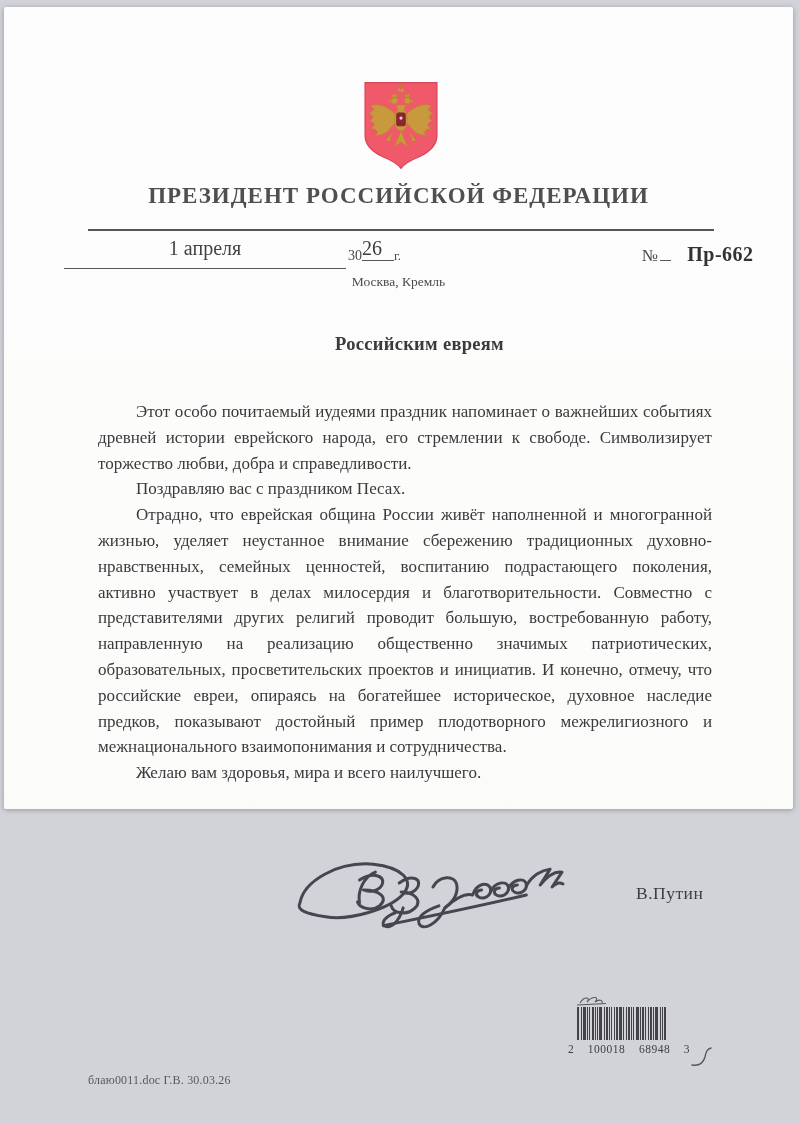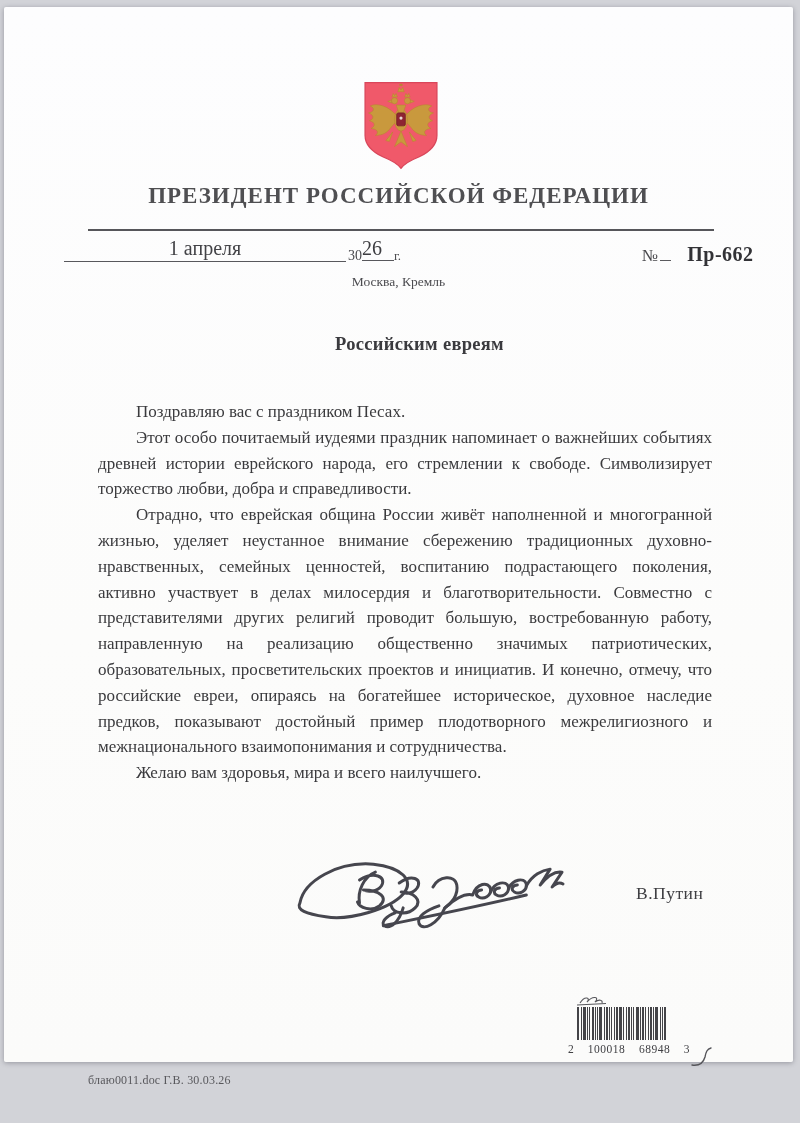--- a/index.html
+++ b/index.html
@@ -2,36 +2,36 @@
 <html><head>
 <meta charset="utf-8">
 <style>
   html,body{margin:0;padding:0;}
   body{
     width:800px;height:1123px;position:relative;overflow:hidden;
     background:#d2d3d8;
     font-family:"Liberation Serif", serif;
   }
   .paper{
-    position:absolute;left:4px;top:7px;width:789px;height:1055px;
+    position:absolute;left:4px;top:7px;width:789px;height:802px;
     background:linear-gradient(180deg,#fdfdfe 0%,#fcfcfb 60%,#fbfbfa 100%);
     border-radius:2px;
     box-shadow:0 1px 5px rgba(60,60,75,.4);
   }
   .coat{position:absolute;left:355px;top:73px;width:84px;height:90px;}
   .org-title{
     position:absolute;left:0;top:176px;width:100%;text-align:center;
     font-size:23px;font-weight:bold;letter-spacing:1px;color:#4f4f52;
   }
   .rule{position:absolute;left:84px;top:222px;width:626px;height:2px;background:#56565a;}
   .meta-row{position:absolute;left:0;top:230px;width:100%;}
   .date-block{position:absolute;left:60px;top:0;white-space:nowrap;color:#4a4a4e;}
   .dateline{
     display:inline-block;width:282px;border-bottom:1.5px solid #58585c;
-    text-align:center;font-size:20px;padding-bottom:1px;color:#434347;
+    text-align:center;font-size:20px;padding-bottom:8px;color:#434347;
   }
   .c20{font-size:14px;position:relative;top:5px;margin-left:2px;color:#4a4a4e;}
   .yearline{
     display:inline-block;width:32px;border-bottom:1.5px solid #58585c;
     font-size:20px;color:#3d3d41;
   }
   .gsuffix{font-size:13px;position:relative;top:5px;color:#4a4a4e;}
   .num-block{position:absolute;left:638px;top:6px;white-space:nowrap;color:#48484c;}
   .num-label{font-size:17px;}
   .num-blank{display:inline-block;width:11px;border-bottom:1.5px solid #5a5a5e;height:12px;margin-left:2px;}
@@ -100,22 +100,22 @@
     <div class="num-block">
       <span class="num-label">№</span><span class="num-blank"></span><span class="num-val">Пр-662</span>
     </div>
   </div>
 
   <div class="place">Москва, Кремль</div>
 
   <div class="addressee">Российским евреям</div>
 
   <div class="body-text">
+    <p>Этот особо почитаемый иудеями праздник напоминает о важнейших событиях древней истории еврейского народа, его стремлении к свободе. Символизирует торжество любви, добра и справедливости.</p>
     <p>Поздравляю вас с праздником Песах.</p>
-    <p>Этот особо почитаемый иудеями праздник напоминает о важнейших событиях древней истории еврейского народа, его стремлении к свободе. Символизирует торжество любви, добра и справедливости.</p>
     <p>Отрадно, что еврейская община России живёт наполненной и многогранной жизнью, уделяет неустанное внимание сбережению традиционных духовно-нравственных, семейных ценностей, воспитанию подрастающего поколения, активно участвует в делах милосердия и благотворительности. Совместно с представителями других религий проводит большую, востребованную работу, направленную на реализацию общественно значимых патриотических, образовательных, просветительских проектов и инициатив. И конечно, отмечу, что российские евреи, опираясь на богатейшее историческое, духовное наследие предков, показывают достойный пример плодотворного межрелигиозного и межнационального взаимопонимания и сотрудничества.</p>
     <p>Желаю вам здоровья, мира и всего наилучшего.</p>
   </div>
 
   <svg class="sig-svg" viewBox="0 0 280 84" aria-hidden="true">
     <g fill="none" stroke="#46464e" stroke-width="3" stroke-linecap="round" stroke-linejoin="round">
       <path d="M12,56 C16,34 50,14 86,17 C114,20 128,33 116,47 C103,62 62,74 38,70 C18,67 8,63 12,56"></path>
       <path d="M88,25 C76,30 70,44 72,56 M72,33 C86,24 100,29 94,39 C90,45 80,45 76,43 C92,43 102,51 92,59 C84,65 72,61 70,55"></path>
       <path d="M112,36 C124,27 136,31 130,41 C126,47 118,47 114,45 C126,45 136,53 128,61 C120,69 106,67 104,59 M116,61 C112,75 103,83 97,79 C93,76 99,69 108,66"></path>
       <path d="M146,40 C152,29 168,27 170,38 C172,48 164,57 158,61 C151,77 136,85 132,77 C129,70 140,63 152,59"></path>

